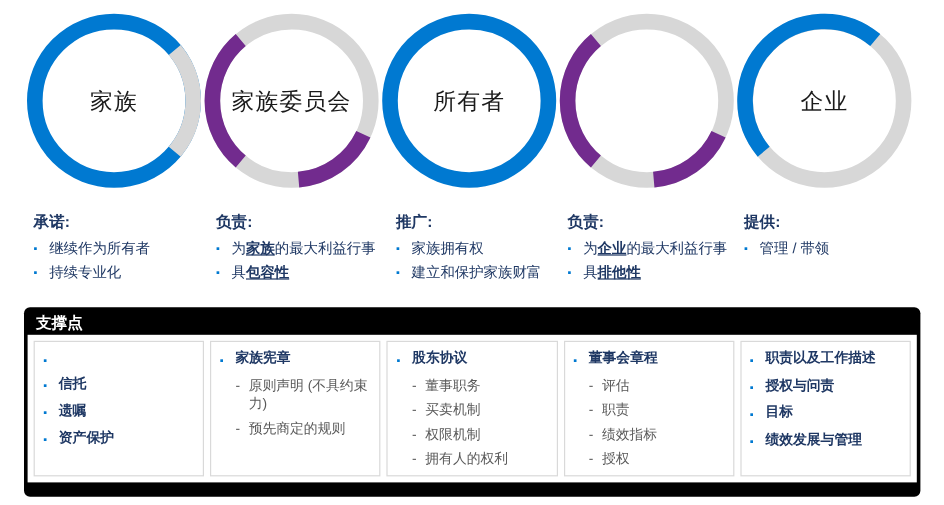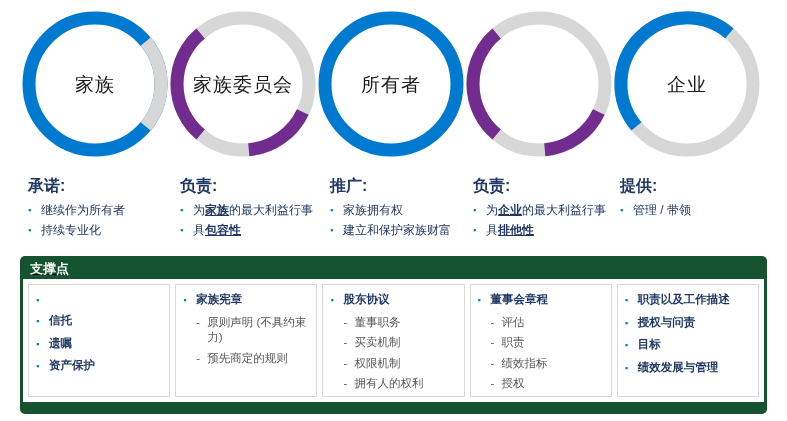--- a/index.html
+++ b/index.html
@@ -17,29 +17,29 @@
   }
   .rl-0{left:20px;} .rl-1{left:168px;} .rl-2{left:316px;} .rl-3{left:464px;} .rl-4{left:612px;}
 
   
   .col{position:absolute;top:176px;}
   .col-0{left:28px;width:148px;}
   .col-1{left:180px;width:148px;}
   .col-2{left:330px;width:142px;}
   .col-3{left:473px;width:145px;}
   .col-4{left:620px;width:150px;}
-  .col-h{font-weight:bold;color:#1F3864;font-size:16px;margin-bottom:5px;}
+  .col-h{font-weight:bold;color:#1F3864;font-size:13px;margin-bottom:5px;}
   .li{display:flex;font-size:12px;color:#1F3864;line-height:1.45;margin-bottom:3px;}
   .mk{flex:none;width:13px;color:#0079D1;font-size:9px;padding-top:2px;}
   .em{font-weight:bold;text-decoration:underline;}
 
   
   .support{
     position:absolute;left:20px;top:256px;width:747px;height:158px;
-    background:#14532d;border-radius:5px;text-decoration:underline;
+    background:#000000;border-radius:5px;text-decoration:underline;
   }
   .support-h{color:#ffffff;font-weight:bold;font-size:13px;padding:4px 0 0 10px;height:19px;}
   .cards{
     position:absolute;left:3px;right:3px;top:23px;bottom:12px;
     background:#ffffff;display:flex;gap:5px;padding:5px;box-sizing:border-box;
   }
   .card{
     flex:1;background:#ffffff;border:1px solid #D9D9D9;
     padding:7px 4px 4px 7px;overflow:hidden;
   }

